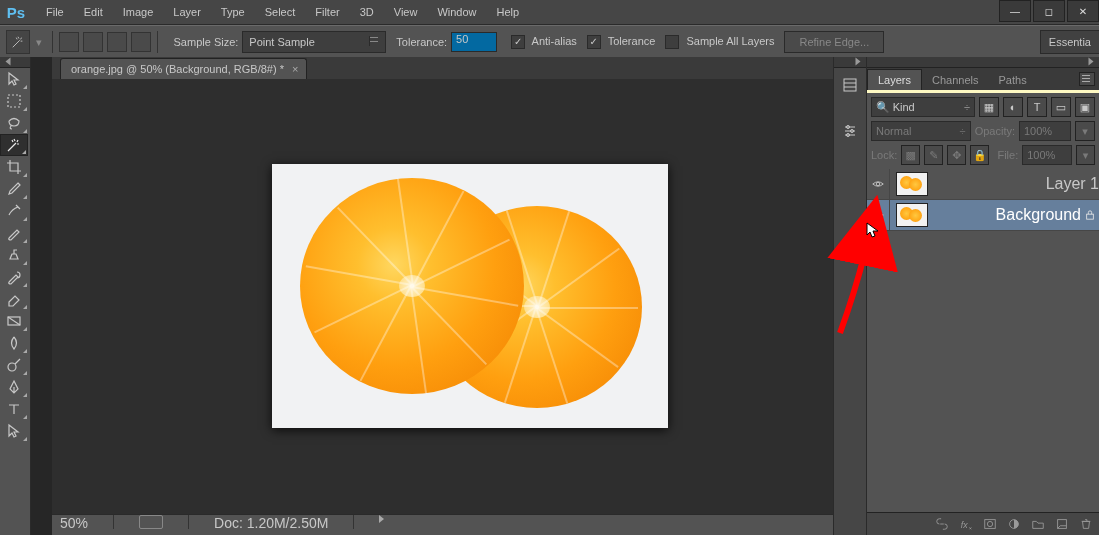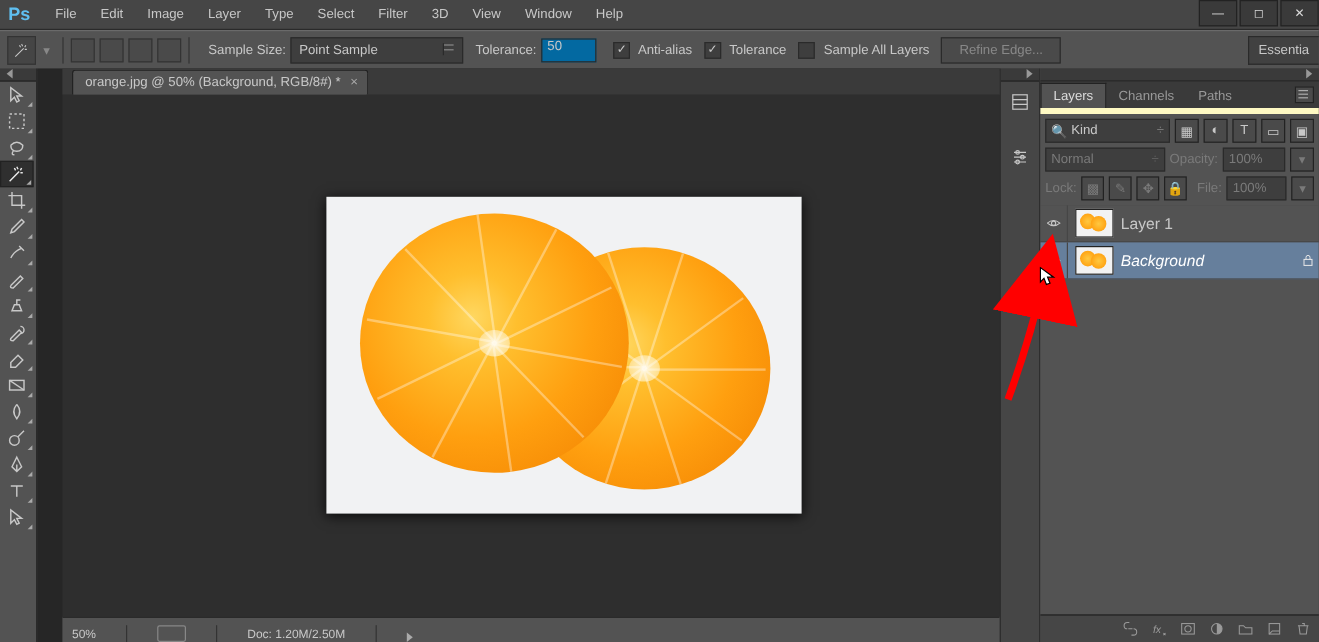--- a/index.html
+++ b/index.html
@@ -46,52 +46,52 @@
 .doctabs{height:22px;background:#3a3a3a;display:flex;align-items:flex-end;padding-left:8px;}
 .doctab{height:20px;background:#535353;border:1px solid #222;border-bottom:none;padding:0 8px 0 10px;display:flex;align-items:center;gap:8px;font-size:11px;border-radius:3px 3px 0 0;}
 .doctab .x{color:#aaa;font-size:11px;}
 .canvaswrap{flex:1;background:#2e2e2e;position:relative;overflow:hidden;}
 .canvas{position:absolute;left:220px;top:85px;width:396px;height:264px;background:#f1f2f3;box-shadow:0 2px 10px rgba(0,0,0,0.8);}
 .orange{position:absolute;border-radius:50%;background:radial-gradient(circle at 42% 40%, #ffd760 0%, #ffbf2e 20%, #ff9f0f 55%, #f07f00 100%);}
 .o1{left:28px;top:14px;width:224px;height:216px;}
 .o2{left:160px;top:42px;width:210px;height:202px;}
 .seg{position:absolute;left:50%;top:50%;width:48%;height:2px;background:rgba(255,255,255,0.35);transform-origin:0 0;}
 .center{position:absolute;left:50%;top:50%;width:26px;height:22px;background:radial-gradient(circle,#fff3cf 0%,#ffe090 70%,transparent 100%);transform:translate(-50%,-50%);border-radius:50%;}
-.statusbar{height:20px;background:#535353;border-top:1px solid #2a2a2a;display:flex;align-items:flex-end;padding:0 8px;gap:25px;font-size:10px;}
+.statusbar{height:20px;background:#535353;border-top:1px solid #2a2a2a;display:flex;align-items:flex-start;padding:0 8px;gap:25px;font-size:14px;}
 .sb-sep{width:1px;height:14px;background:#333;}
 .sb-icon{width:22px;height:12px;border:1px solid #888;border-radius:2px;position:relative;display:inline-block;}
 .sb-arrow{width:0;height:0;border-top:4px solid transparent;border-bottom:4px solid transparent;border-left:5px solid #aaa;}
 
 .minidock{width:32px;background:#464646;border-left:1px solid #2a2a2a;border-right:1px solid #2a2a2a;display:flex;flex-direction:column;}
 .minidock .collapse-bar{height:10px;}
 .mini-ic{width:28px;height:28px;margin:3px auto;display:flex;align-items:center;justify-content:center;}
 .mini-ic svg{width:18px;height:18px;stroke:#c8c8c8;fill:none;}
 
 .panels{width:232px;background:#464646;display:flex;flex-direction:column;}
-.panel-tabs{height:22px;background:#3a3a3a;display:flex;align-items:flex-end;border-bottom:5px solid #fef9c3;position:relative;}
+.panel-tabs{height:22px;background:#3a3a3a;display:flex;align-items:flex-end;border-bottom:3px solid #fef9c3;position:relative;}
 .ptab{padding:0 10px;height:20px;display:flex;align-items:center;color:#999;}
 .ptab.active{background:#535353;color:#ddd;border:1px solid #222;border-bottom:none;}
 .pmenu{position:absolute;right:4px;top:4px;width:14px;height:12px;border:1px solid #222;background:#4a4a4a;}
 .pmenu::after{content:"";position:absolute;left:2px;top:2px;width:8px;height:1px;background:#aaa;box-shadow:0 3px 0 #aaa,0 6px 0 #aaa;}
 .panel-body{background:#535353;padding:4px;display:flex;flex-direction:column;gap:4px;}
 .row{display:flex;align-items:center;gap:4px;}
 .psel{height:18px;background:#3e3e3e;border:1px solid #2a2a2a;color:#c8c8c8;font-size:11px;padding:0 4px;display:flex;align-items:center;}
 .pfilter{flex:1;}
 .pict{width:18px;height:18px;border:1px solid #222;background:#4a4a4a;display:flex;align-items:center;justify-content:center;color:#c8c8c8;font-size:11px;}
 .disabled{color:#7a7a7a;}
 .pval{width:42px;height:18px;background:#3e3e3e;border:1px solid #2a2a2a;color:#7a7a7a;font-size:11px;padding:0 4px;display:flex;align-items:center;}
 .layers-list{flex:1;background:#535353;overflow:auto;}
 .layer-row{height:30px;display:flex;align-items:center;border-bottom:1px solid #464646;}
 .layer-row.selected{background:#667f9c;color:#fff;}
 .eye{width:22px;height:30px;display:flex;align-items:center;justify-content:center;border-right:1px solid #464646;}
 .eye svg{width:14px;height:14px;stroke:#c8c8c8;fill:none;}
 .thumb{width:30px;height:22px;background:#f2f2f2;border:1px solid #222;margin:0 6px;position:relative;overflow:hidden;}
 .thumb .o{position:absolute;border-radius:50%;background:radial-gradient(circle,#ffc840,#ff9400);}
-.lname{flex:1;font-size:13px;}
-.lname.italic{font-style:italic;}
+.lname{flex:1;font-size:16px;text-align:right;}
+.lname.italic{}
 .lock{width:18px;display:flex;align-items:center;justify-content:center;}
 .lock svg{width:10px;height:10px;stroke:#e8e8e8;fill:none;}
 .panel-footer{height:22px;background:#464646;border-top:1px solid #222;display:flex;align-items:center;justify-content:flex-end;gap:10px;padding:0 6px;}
 .panel-footer svg{width:14px;height:14px;stroke:#9a9a9a;fill:none;}
 
 .anno-arrow{position:absolute;pointer-events:none;}
 .anno-arrow svg{overflow:visible;}
 .cursor{position:absolute;width:14px;height:18px;pointer-events:none;}
 </style>
 </head>

